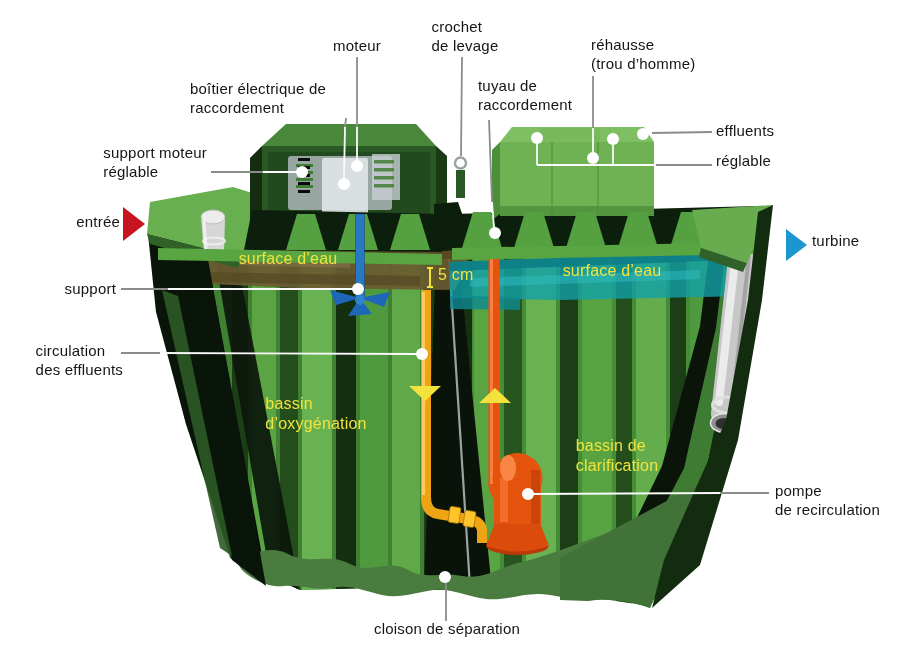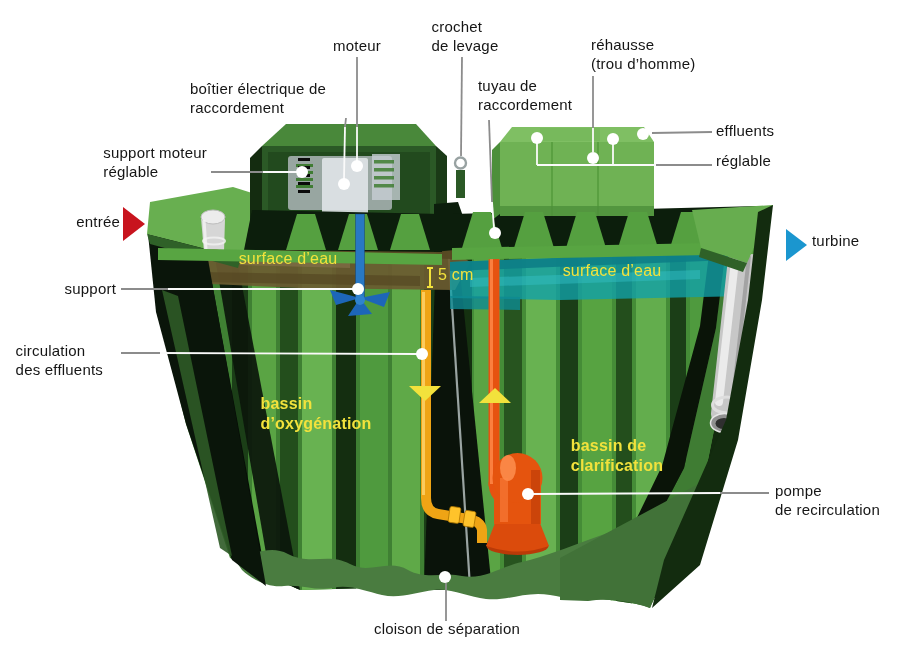--- a/index.html
+++ b/index.html
@@ -8,21 +8,21 @@
     font-family:"Liberation Sans", sans-serif;
   }
   .stage svg{position:absolute;left:0;top:0;}
   .lbl{
     position:absolute;font-size:15px;color:#151515;line-height:1.25;
     white-space:pre-line;letter-spacing:.2px;
   }
   .c{transform:translateX(-50%);}
   .r{transform:translateX(-100%);text-align:left;}
   .yel{color:#f2e23c;font-size:16px;}
-  .bold{font-weight:bold;}
+  .bold{font-weight:normal;}
   .lg{stroke:#8c8c8c;stroke-width:1.8;fill:none;}
   .lw{stroke:#fafafa;stroke-width:1.8;fill:none;}
   .dot{fill:#ffffff;}
 </style>
 </head>
 <body>
 
 <div class="stage">
 
 <svg width="912" height="657" viewBox="0 0 912 657">
@@ -304,21 +304,21 @@
 raccordement</div>
 <div class="lbl" style="left:478px;top:77px">tuyau de
 raccordement</div>
 <div class="lbl" style="left:716px;top:122px">effluents</div>
 <div class="lbl" style="left:716px;top:152px">réglable</div>
 <div class="lbl r" style="left:207px;top:144px">support moteur
 réglable</div>
 <div class="lbl r" style="left:120px;top:213px">entrée</div>
 <div class="lbl" style="left:812px;top:232px">turbine</div>
 <div class="lbl r" style="left:116px;top:280px">support</div>
-<div class="lbl r" style="left:103px;top:342px">circulation
+<div class="lbl r" style="left:123px;top:342px">circulation
 des effluents</div>
 <div class="lbl" style="left:775px;top:482px">pompe
 de recirculation</div>
 <div class="lbl c" style="left:447px;top:620px">cloison de séparation</div>
 
 <div class="lbl c yel" style="left:288px;top:249px">surface d’eau</div>
 <div class="lbl c yel" style="left:612px;top:261px">surface d’eau</div>
 <div class="lbl c yel bold" style="left:316px;top:394px">bassin
 d’oxygénation</div>
 <div class="lbl c yel bold" style="left:617px;top:436px">bassin de

